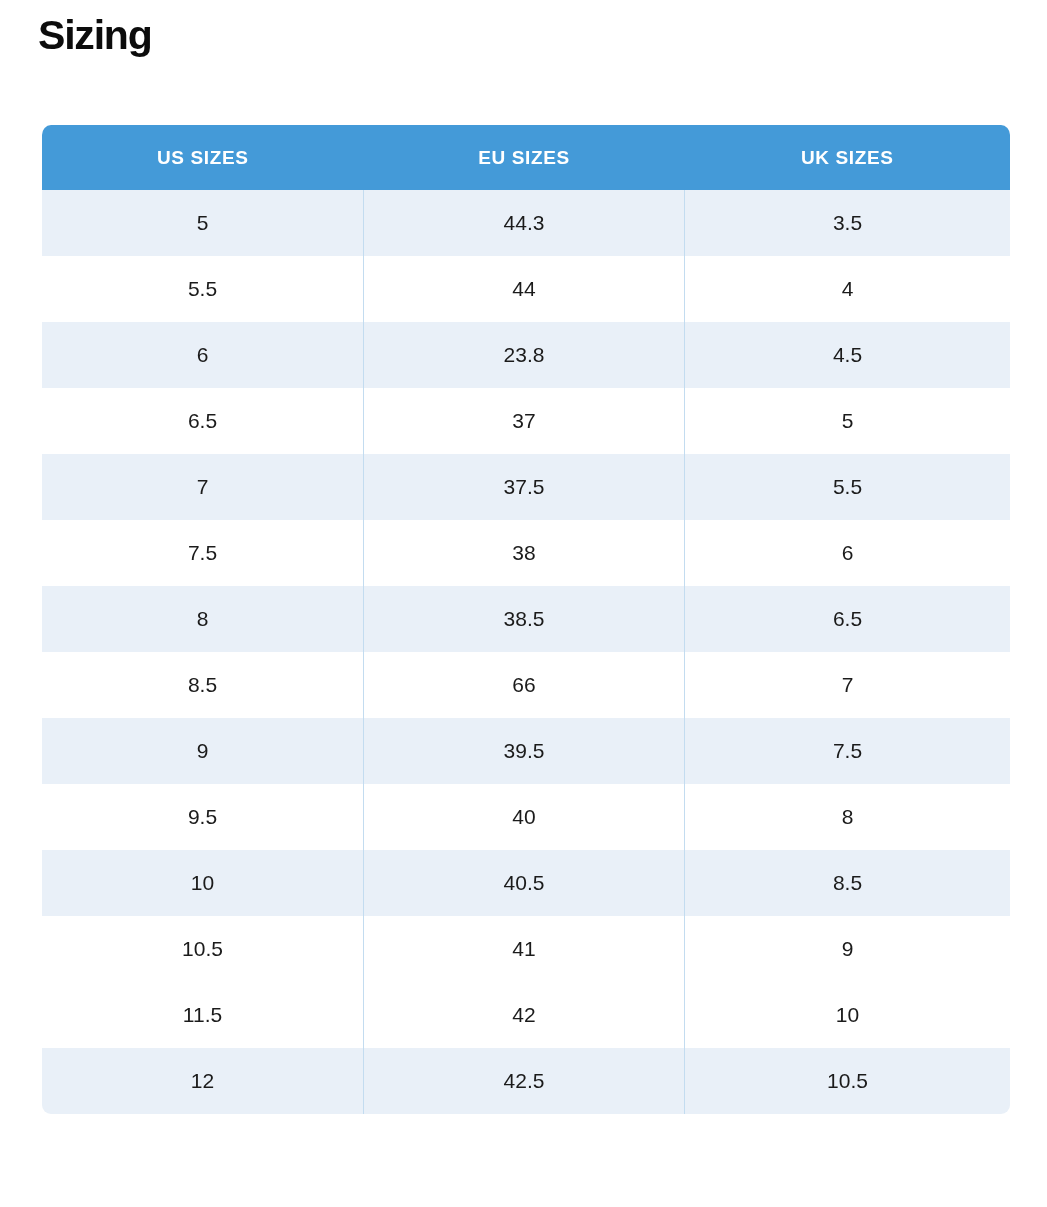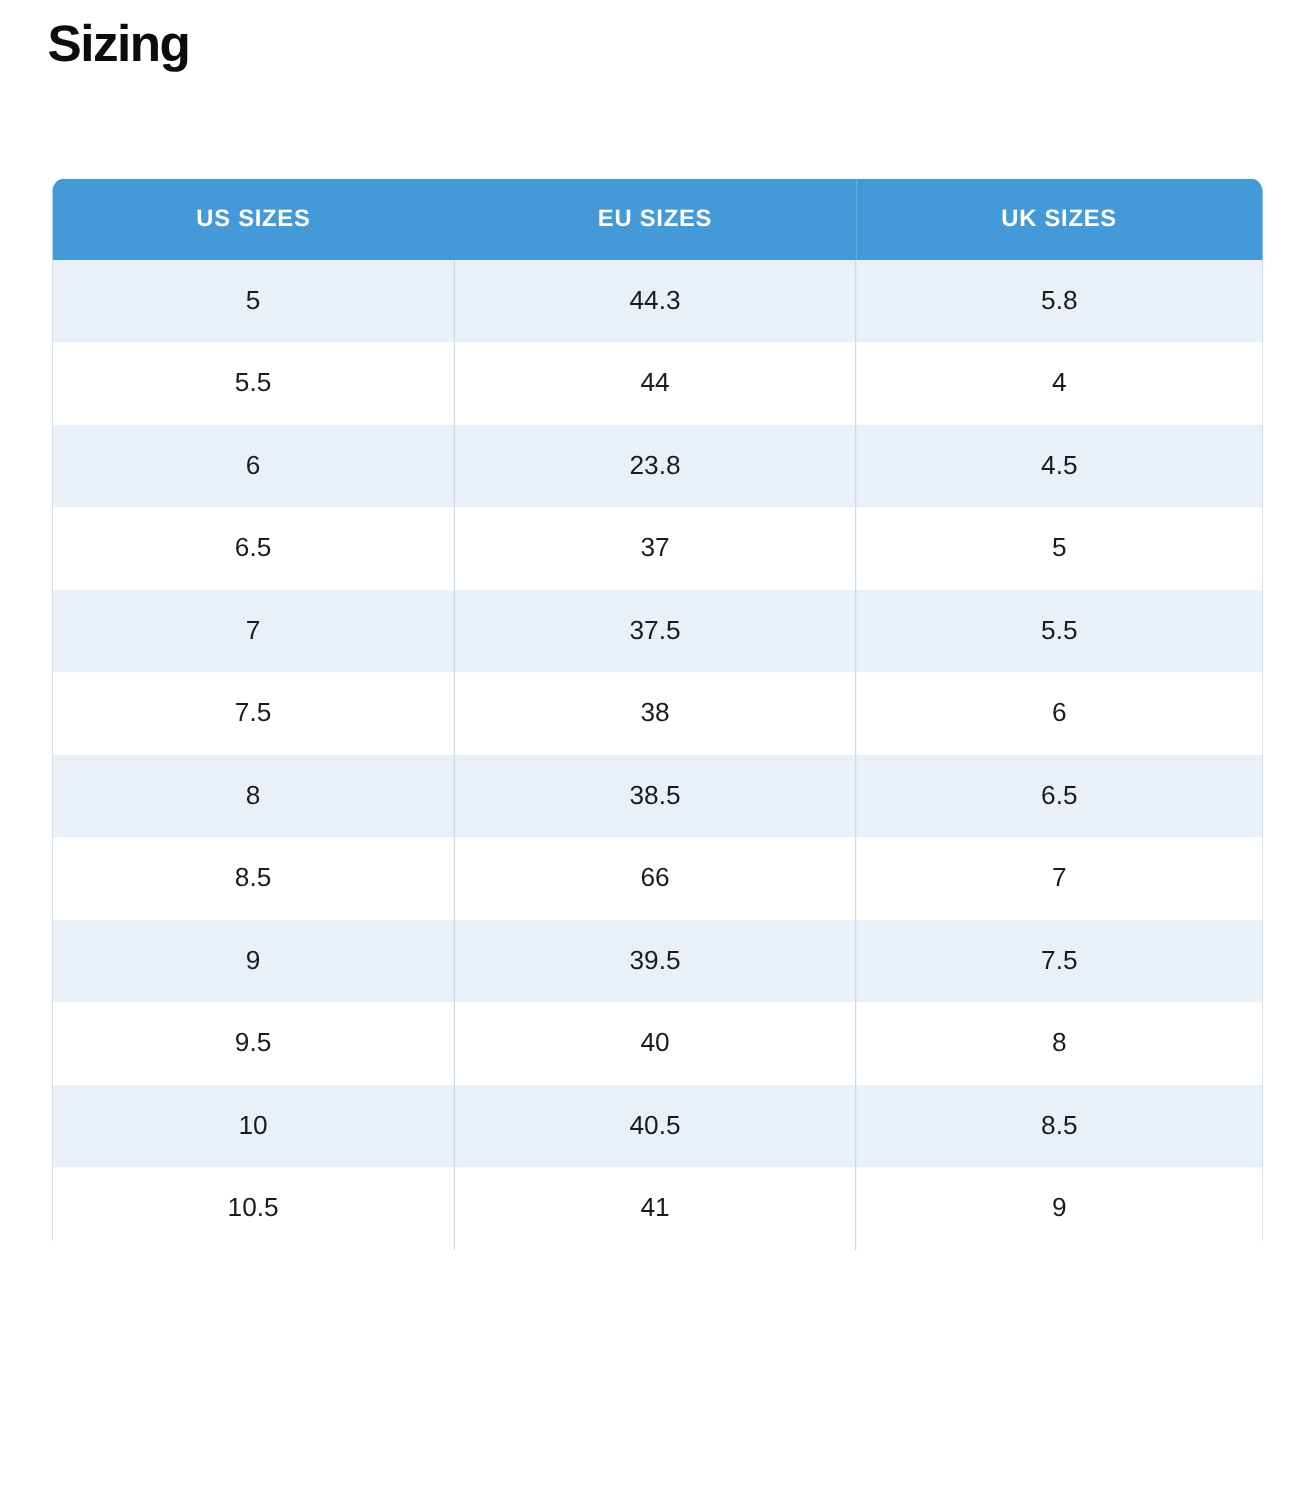--- a/index.html
+++ b/index.html
@@ -30,21 +30,21 @@
     line-height: 1.1;
     font-weight: 700;
     letter-spacing: -1.2px;
     color: #0c0c0c;
     margin: 0;
   }
 
   .size-table-wrap {
     position: absolute;
     left: 41px;
-    top: 143px;
+    top: 125px;
     width: 969px;
   }
 
   table.size-table {
     width: 969px;
     border-collapse: collapse;
     border-spacing: 0;
     table-layout: fixed;
     border-radius: 10px;
     overflow: hidden;
@@ -116,21 +116,21 @@
         <tr>
           <th>US SIZES</th>
           <th>EU SIZES</th>
           <th>UK SIZES</th>
         </tr>
       </thead>
       <tbody id="table-body">
           <tr class="row-odd">
             <td>5</td>
             <td>44.3</td>
-            <td>5.8</td>
+            <td>3.5</td>
           </tr>
           <tr class="row-even">
             <td>5.5</td>
             <td>44</td>
             <td>4</td>
           </tr>
           <tr class="row-odd">
             <td>6</td>
             <td>23.8</td>
             <td>4.5</td>
@@ -173,17 +173,27 @@
           <tr class="row-odd">
             <td>10</td>
             <td>40.5</td>
             <td>8.5</td>
           </tr>
           <tr class="row-even">
             <td>10.5</td>
             <td>41</td>
             <td>9</td>
           </tr>
+          <tr class="row-even">
+            <td>11.5</td>
+            <td>42</td>
+            <td>10</td>
+          </tr>
+          <tr class="row-odd">
+            <td>12</td>
+            <td>42.5</td>
+            <td>10.5</td>
+          </tr>
         </tbody>
     </table>
   </div>
 
 </div>
 
 </body></html>

